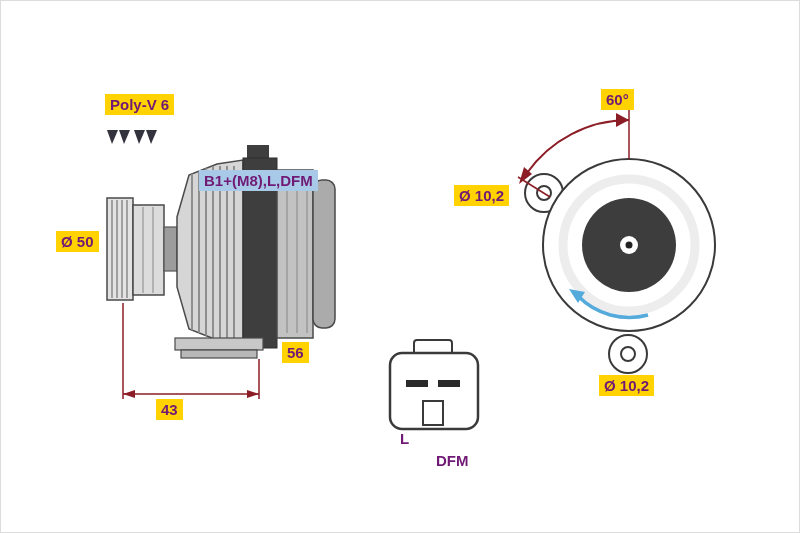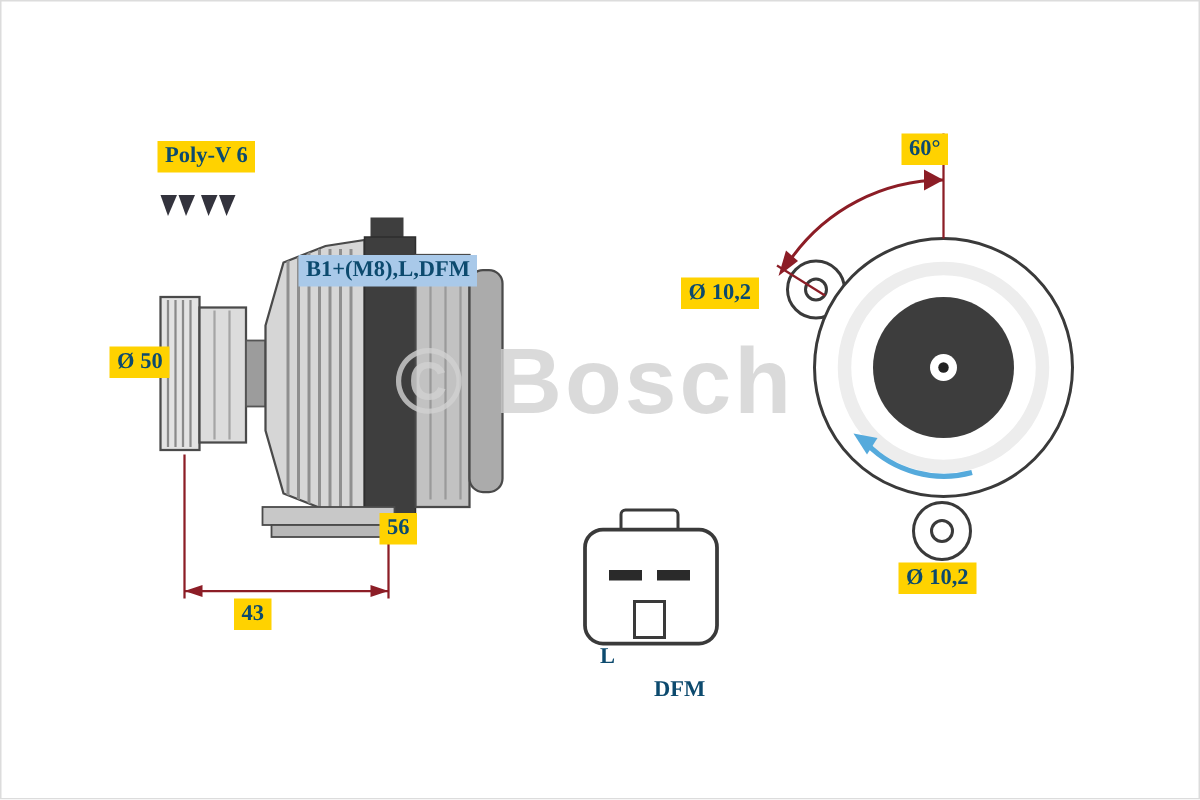--- a/index.html
+++ b/index.html
@@ -3,22 +3,22 @@
 <meta charset="utf-8">
 <style>
   html,body{margin:0;padding:0;background:#fff;}
   #stage{
     position:relative;width:800px;height:533px;background:#ffffff;
     border:1px solid #dcdcdc;box-sizing:border-box;overflow:hidden;
     font-family:"Liberation Sans",sans-serif;
   }
   #drawing{position:absolute;left:0;top:0;width:800px;height:533px;}
   .lbl{
-    position:absolute;font-family:Liberation Serif, serif;font-weight:bold;
-    font-size:15px;line-height:19px;color:#0c4a6e;padding:1px 5px;white-space:nowrap;
+    position:absolute;font-family:Liberation Sans, sans-serif;font-weight:bold;
+    font-size:15px;line-height:19px;color:#701a75;padding:1px 5px;white-space:nowrap;
   }
   .lbl-yellow{background:#ffd200;}
   .lbl-blue{background:#a9c9e9;margin-top:40px;}
   .lbl-plain{background:transparent;padding:0;}
   .watermark{
     position:absolute;left:262px;top:218px;font-family:"Liberation Sans",sans-serif;
     font-weight:bold;font-size:62px;letter-spacing:2px;color:#d2d2d2;opacity:.8;
     pointer-events:none;
   }
 </style>
@@ -129,31 +129,30 @@
       <rect x="405" y="379" width="22" height="7" fill="#2a2a2a"></rect>
       <rect x="437" y="379" width="22" height="7" fill="#2a2a2a"></rect>
       <rect x="422" y="400" width="20" height="24" fill="#ffffff" stroke="#3a3a3a" stroke-width="2"></rect>
     </g>
   </svg>
 
   <div class="lbl lbl-yellow" style="left:104px;top:93px;">Poly-V 6</div>
 
   <div class="lbl lbl-blue" style="left:198px;top:129px;">B1+(M8),L,DFM</div>
 
-  <div class="lbl lbl-yellow" style="left:72px;top:230px;">Ø 50</div>
+  <div class="lbl lbl-yellow" style="left:55px;top:230px;">Ø 50</div>
 
-  <div class="lbl lbl-yellow" style="left:252px;top:341px;">56</div>
+  <div class="lbl lbl-yellow" style="left:281px;top:341px;">56</div>
 
   <div class="lbl lbl-yellow" style="left:155px;top:398px;">43</div>
 
   <div class="lbl lbl-yellow" style="left:600px;top:88px;">60°</div>
 
   <div class="lbl lbl-yellow" style="left:453px;top:184px;">Ø 10,2</div>
 
   <div class="lbl lbl-yellow" style="left:598px;top:374px;">Ø 10,2</div>
 
   <div class="lbl lbl-plain" style="left:399px;top:428px;">L</div>
 
   <div class="lbl lbl-plain" style="left:435px;top:450px;">DFM</div>
 
-  <div class="watermark">© Bosch</div>
 
 </div>
 
 </body></html>

